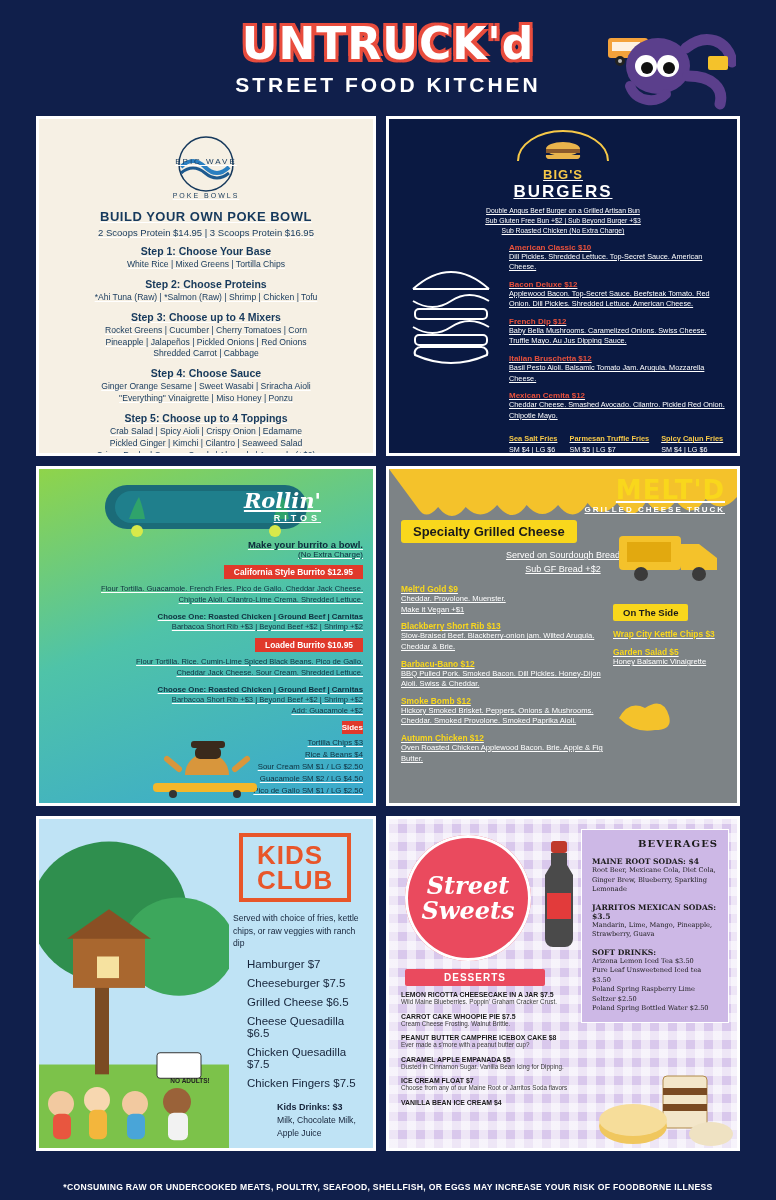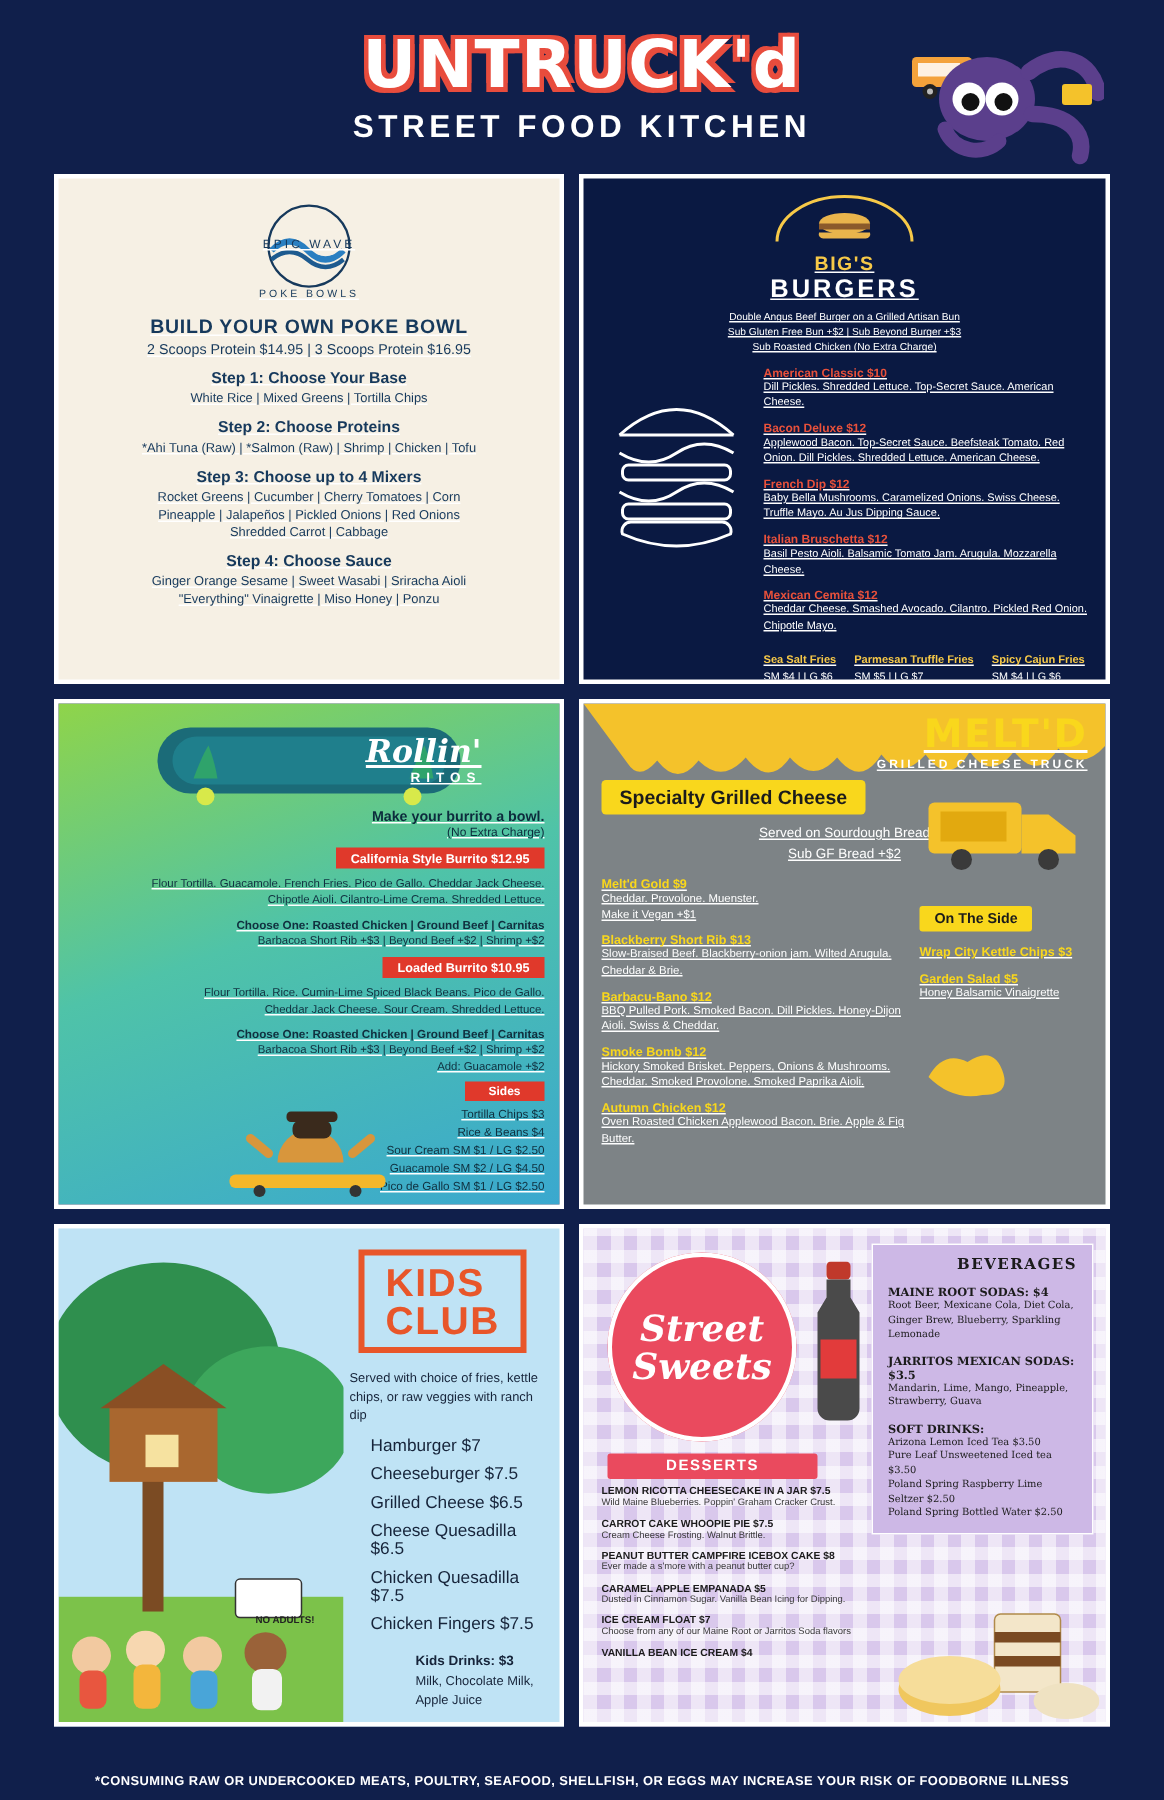--- a/index.html
+++ b/index.html
@@ -96,21 +96,21 @@
   .rit-make { font-size:9.5px; font-weight:bold; color:#0c2b3c; margin-top:2px; }
   .rit-make small { display:block; font-weight:normal; font-size:8px; }
   .tag {
     display:inline-block; background:#e0392b; color:#fff;
     font-size:8.4px; font-weight:bold; padding:2px 10px; margin:6px 0 4px;
   }
   .rit-txt { font-size:7.6px; line-height:1.45; color:#10303f; }
   .rit-head { font-size:7.8px; font-weight:bold; margin-top:5px; color:#10303f;}
   .sides-tag {
     display:inline-block; background:#e0392b; color:#fff;
-    font-size:8px; font-weight:bold; padding:2px 16px; margin:5px 0 3px;
+    font-size:8px; font-weight:bold; padding:2px 0; margin:5px 0 3px;
   }
   .sides-list { font-size:7.8px; line-height:1.55; color:#10303f; }
   .taco-guy { position:absolute; left:106px; bottom:4px; }
 
   
   .meltd {
     width:354px; height:340px;
     border:3px solid #fff;
     background:#7d8386;
     padding:0 12px 8px;
@@ -257,20 +257,26 @@
         <div class="step">Step 3: Choose up to 4 Mixers</div>
         <div class="opts">Rocket Greens | Cucumber | Cherry Tomatoes | Corn</div>
         <div class="opts">Pineapple | Jalapeños | Pickled Onions | Red Onions</div>
         <div class="opts">Shredded Carrot | Cabbage</div>
       </div>
       <div>
         <div class="step">Step 4: Choose Sauce</div>
         <div class="opts">Ginger Orange Sesame | Sweet Wasabi | Sriracha Aioli</div>
         <div class="opts">"Everything" Vinaigrette | Miso Honey | Ponzu</div>
       </div>
+      <div>
+        <div class="step">Step 5: Choose up to 4 Toppings</div>
+        <div class="opts">Crab Salad | Spicy Aioli | Crispy Onion | Edamame</div>
+        <div class="opts">Pickled Ginger | Kimchi | Cilantro | Seaweed Salad</div>
+        <div class="opts">Crispy Panko | Sesame Seeds | Almonds | Avocado (+$2)</div>
+      </div>
     </div>
 
     <div class="panel burgers">
       <div class="big-logo">
         <svg width="110" height="34" viewBox="0 0 110 34">
           <path d="M10 32 A45 30 0 0 1 100 32" stroke="#f7c948" stroke-width="2" fill="none"></path>
           <ellipse cx="55" cy="20" rx="17" ry="7" fill="#e9b44c"></ellipse>
           <rect x="38" y="20" width="34" height="4" fill="#8b5a2b"></rect>
           <path d="M38 26 h34 a3 3 0 0 1 -3 4 h-28 a3 3 0 0 1 -3 -4z" fill="#e9b44c"></path>
         </svg>

